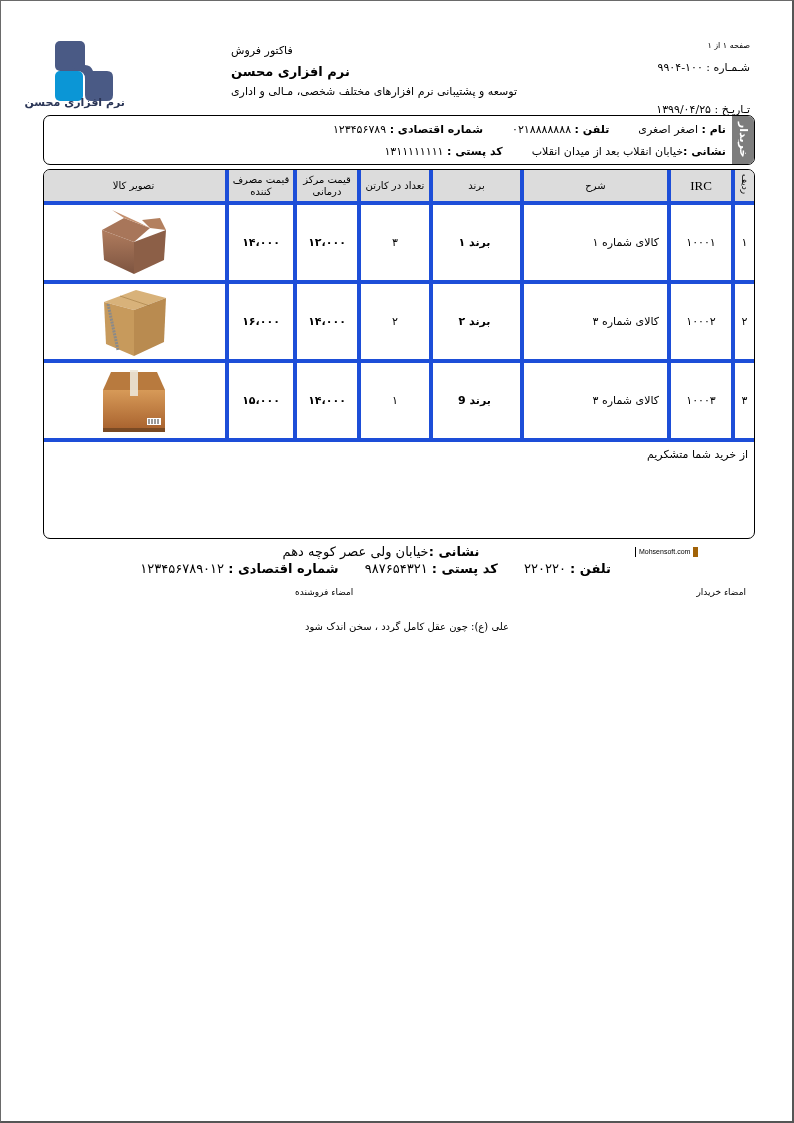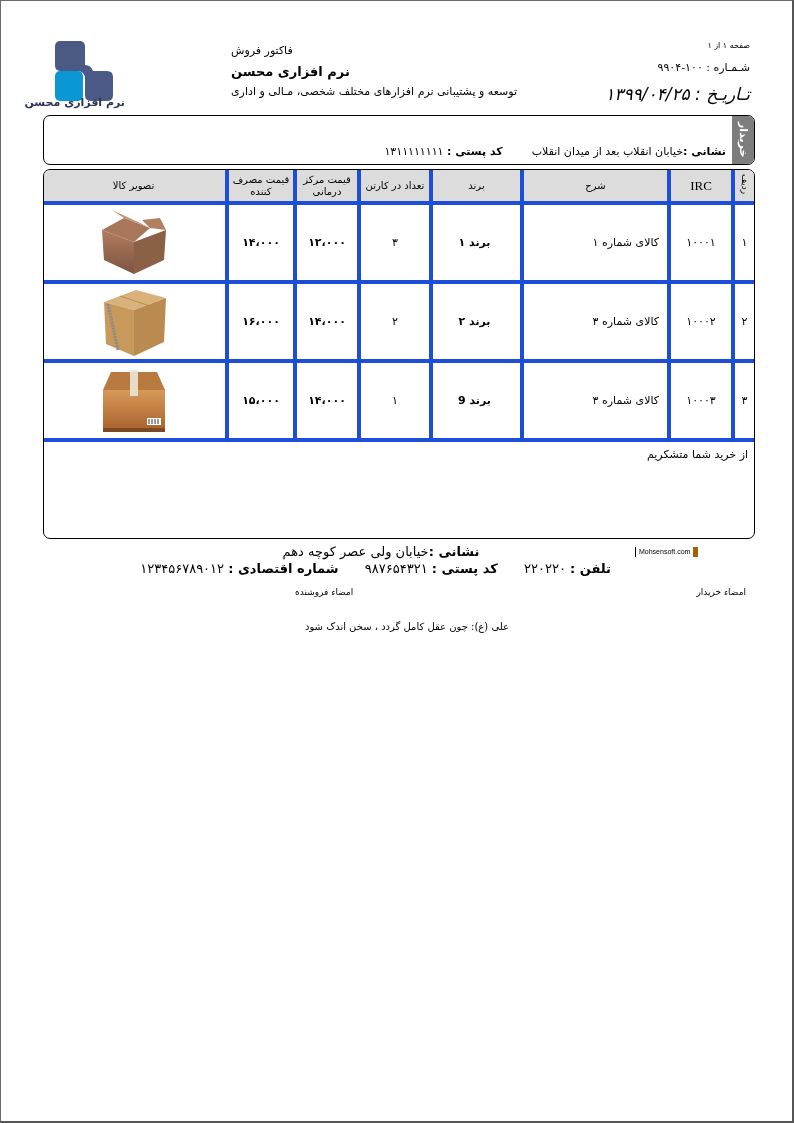--- a/index.html
+++ b/index.html
@@ -24,21 +24,21 @@
     
     .title-block { position: absolute; left: 230px; top: 42px; width: 320px; text-align: left; direction: rtl; }
     .title-small { font-size: 11px; line-height: 16px; }
     .title-big { font-size: 13px; font-weight: bold; line-height: 22px; margin-top: 2px; }
     .title-sub { font-size: 11px; line-height: 18px; }
     
     .meta { position: absolute; right: 42px; top: 38px; direction: rtl; text-align: right; }
     .meta div { white-space: nowrap; }
     .meta .m-page { font-size: 8px; line-height: 14px; }
     .meta .m-num { font-size: 11px; line-height: 22px; margin-top: 4px; }
-    .meta .m-date { font-size: 17px; line-height: 22px; margin-top: 4px; font-style: italic; }
+    .meta .m-date { font-size: 11px; line-height: 22px; margin-top: 20px; }
     
     .buyer {
       position: absolute; left: 42px; top: 114px; width: 712px; height: 50px;
       border: 1px solid #000; border-radius: 7px; overflow: hidden; direction: rtl;
     }
     .buyer-tab {
       position: absolute; right: 0; top: 0; width: 22px; height: 100%;
       background: #7d7d7d; color: #fff; font-weight: bold; font-size: 11px;
       writing-mode: vertical-rl; text-align: center; line-height: 22px;
       display: flex; align-items: center; justify-content: center;
@@ -104,20 +104,27 @@
   </div>
 
   <div class="meta">
     <div class="m-page">صفحه ۱ از ۱</div>
     <div class="m-num">شـمـاره : ۱۰۰-۹۹۰۴</div>
     <div class="m-date">تـاریـخ : ۱۳۹۹/۰۴/۲۵</div>
   </div>
 
   <div class="buyer">
     <div class="buyer-tab">خریدار</div>
+    <div class="buyer-line l1">
+      <span class="lbl">نام :</span><span> اصغر اصغری</span>
+      <span class="gap"></span>
+      <span class="lbl">تلفن :</span><span> ۰۲۱۸۸۸۸۸۸۸</span>
+      <span class="gap"></span>
+      <span class="lbl">شماره اقتصادی :</span><span> ۱۲۳۴۵۶۷۸۹</span>
+    </div>
     <div class="buyer-line l2">
       <span class="lbl">نشانی :</span><span>خیابان انقلاب بعد از میدان انقلاب</span>
       <span class="gap"></span>
       <span class="lbl">کد پستی :</span><span> ۱۳۱۱۱۱۱۱۱۱</span>
     </div>
   </div>
 
   <div class="items">
     <table>
       <colgroup>

